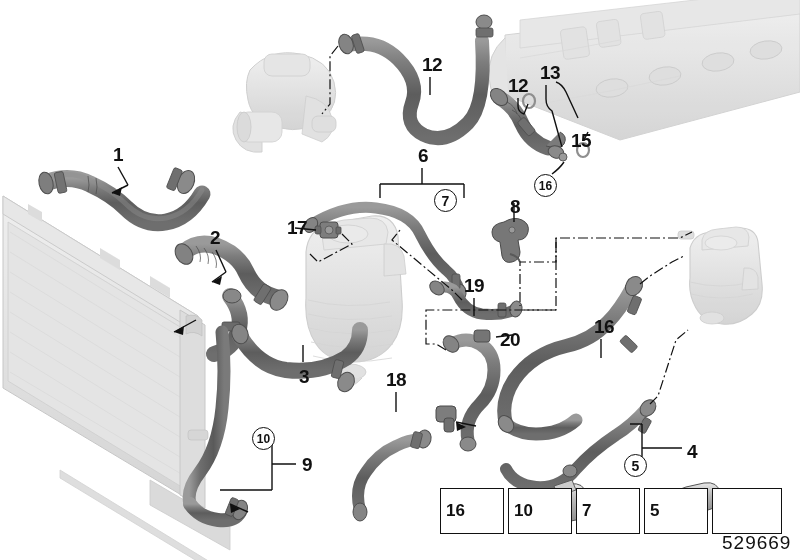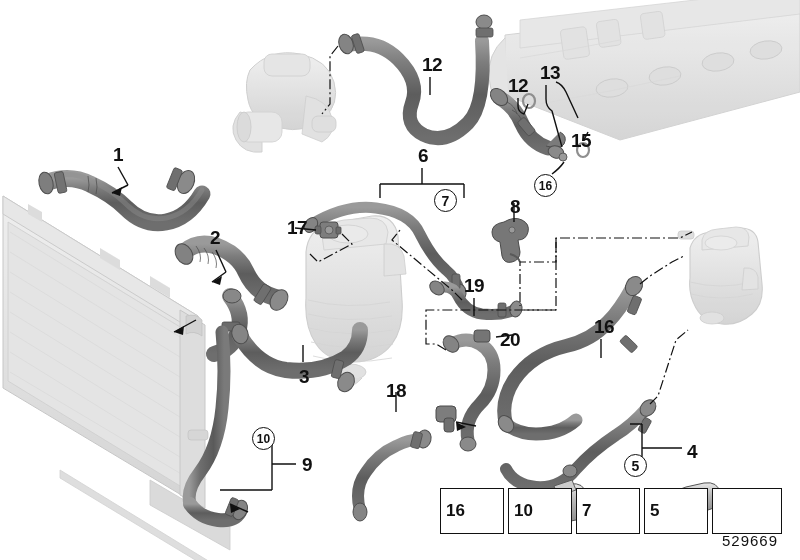--- a/index.html
+++ b/index.html
@@ -11,21 +11,21 @@
   .lbl{position:absolute;font-weight:bold;font-size:19px;color:#111;
        line-height:1;letter-spacing:-0.5px;user-select:none;}
   .clbl{position:absolute;width:23px;height:23px;border:1.6px solid #111;
         border-radius:50%;box-sizing:border-box;background:#fff;
         font-weight:bold;font-size:14px;color:#111;
         display:flex;align-items:center;justify-content:center;}
   .clbl.wide{font-size:12px;}
 
   #copyright{position:absolute;left:6px;top:528px;font-size:17px;
              font-weight:bold;color:#111;letter-spacing:0px;}
-  #dwgno{position:absolute;left:722px;top:532px;font-size:15px;
+  #dwgno{position:absolute;left:722px;top:532px;font-size:19px;
          color:#111;letter-spacing:1px;}
 
   #legend{position:absolute;left:440px;top:488px;display:flex;gap:4px;}
   .lgbox{width:64px;height:46px;border:1.4px solid #111;box-sizing:border-box;
          background:#fff;position:relative;display:flex;align-items:center;}
   .lgnum{font-weight:bold;font-size:17px;color:#111;margin-left:5px;z-index:2;}
   .arrowbox{width:70px;height:46px;border:1.4px solid #111;box-sizing:border-box;
             background:#fff;display:flex;align-items:center;justify-content:center;}
 </style>
 </head>
@@ -383,21 +383,21 @@
   <div class="lbl" style="left:510px;top:197px;">8</div>
   <div class="lbl" style="left:302px;top:455px;">9</div>
   <div class="clbl wide" style="left:252px;top:427px;">10</div>
   <div class="lbl" style="left:594px;top:317px;">16</div>
   <div class="lbl" style="left:422px;top:55px;">12</div>
   <div class="lbl" style="left:540px;top:63px;">13</div>
   <div class="lbl" style="left:508px;top:76px;">12</div>
   <div class="lbl" style="left:571px;top:123px;margin-top:8px;">15</div>
   <div class="clbl wide" style="left:534px;top:174px;">16</div>
   <div class="lbl" style="left:287px;top:218px;">17</div>
-  <div class="lbl" style="left:386px;top:370px;margin-top:11px;">18</div>
+  <div class="lbl" style="left:386px;top:370px;">18</div>
   <div class="lbl" style="left:464px;top:276px;">19</div>
   <div class="lbl" style="left:500px;top:330px;">20</div>
 
   <div id="legend">
     <div class="lgbox">
       <span class="lgnum">16</span>
     </div>
     <div class="lgbox">
       <span class="lgnum">10</span>
     </div>

